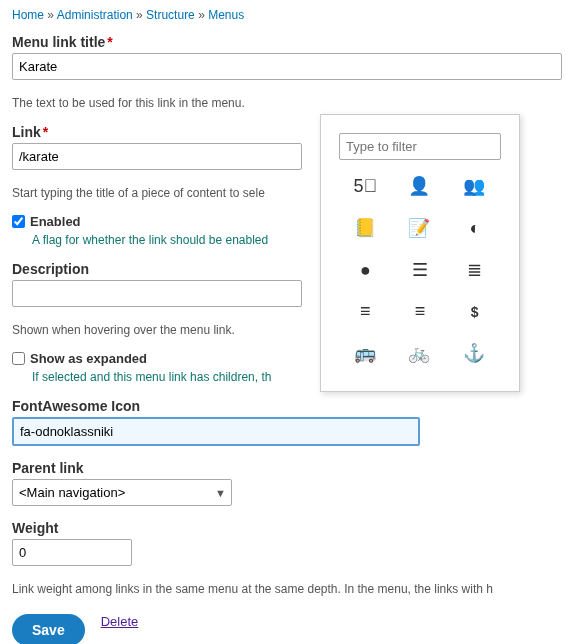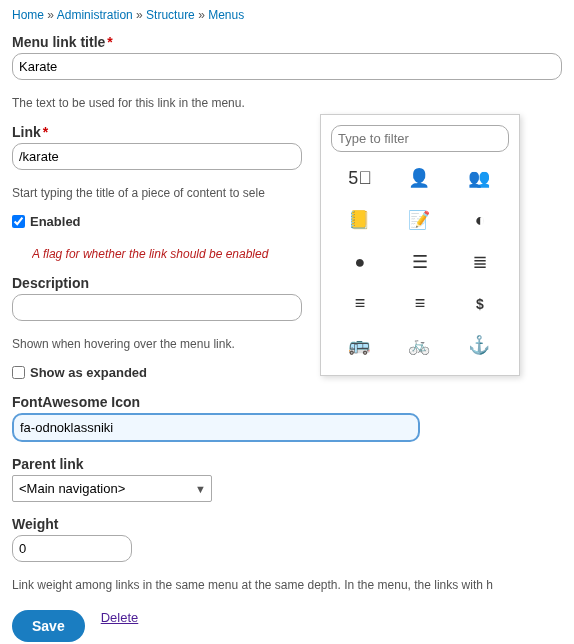--- a/index.html
+++ b/index.html
@@ -29,56 +29,55 @@
       font-weight: bold;
       font-size: 14px;
       margin-bottom: 3px;
     }
     label.field-label .required { color: #c00; margin-left: 2px; }
     input[type="text"] {
       width: 100%;
       border: 1px solid #aaa;
       padding: 5px 6px;
       font-size: 13px;
-      border-radius: 10px;
+      border-radius: 2px;
       outline: none;
     }
     .field-desc {
       font-size: 12px;
       color: #555;
       margin-top: 16px;
     }
 
     .checkbox-group { margin-bottom: 14px; }
     .checkbox-group label {
       display: flex;
       align-items: center;
       font-weight: bold;
       font-size: 13px;
       gap: 5px;
     }
     .checkbox-group .sub-desc {
       font-size: 12px;
-      color: #b91c1c;
-      margin-top: 18px;
+      color: #0f766e;
+      margin-top: 4px;
       margin-left: 20px;
-      font-style: italic;
     }
 
     
     .icon-picker-dropdown {
       position: absolute;
       top: 0;
       left: 310px;
       width: 200px;
       background: #fff;
       border: 1px solid #ccc;
       box-shadow: 2px 2px 6px rgba(0,0,0,0.15);
       z-index: 100;
-      padding: 10px;
+      padding: 18px;
     }
     .icon-picker-filter {
       width: 100%;
       border: 1px solid #aaa;
       padding: 4px 6px;
       font-size: 12px;
       margin-bottom: 6px;
       border-radius: 2px;
       color: #aaa;
     }
@@ -104,21 +103,21 @@
     
     .fa-field-input {
       border: 2px solid #5b9dd9 !important;
       background: #f0f8ff;
     }
 
     
     .select-wrapper {
       position: relative;
       display: inline-block;
-      width: 200px;
+      width: 220px;
     }
     select {
       width: 100%;
       padding: 5px 24px 5px 6px;
       border: 1px solid #aaa;
       border-radius: 2px;
       font-size: 13px;
       appearance: none;
       background: #fff;
       cursor: pointer;
@@ -233,20 +232,21 @@
   <label class="field-label">Description</label>
   <input type="text" value="" style="width: 290px;">
   <div class="field-desc">Shown when hovering over the menu link.</div>
 </div>
 
 <div class="checkbox-group">
   <label>
     <input type="checkbox" style="">
     <span>Show as expanded</span>
   </label>
+  <div class="sub-desc truncated">If selected and this menu link has children, th</div>
 </div>
 
 <div class="field-group">
   <label class="field-label">FontAwesome Icon</label>
   <input type="text" class="fa-field-input" value="fa-odnoklassniki" style="width: 408px;">
 </div>
 
 <div class="field-group">
   <label class="field-label">Parent link</label>
   <div class="select-wrapper">

